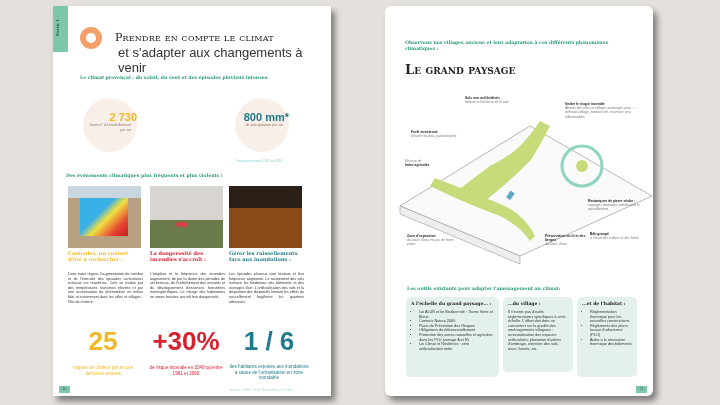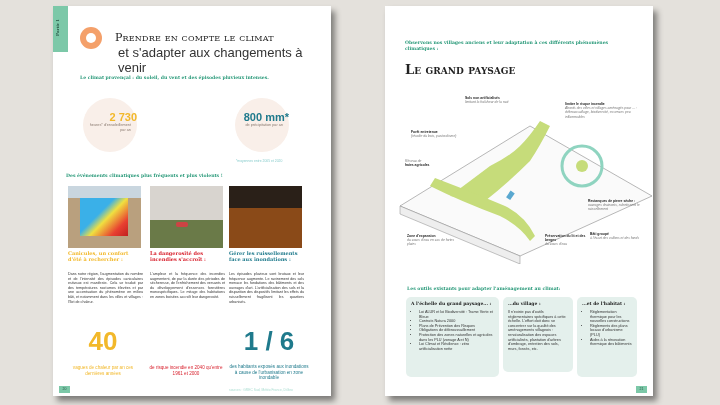--- a/index.html
+++ b/index.html
@@ -1,19 +1,19 @@
 <!DOCTYPE html>
 <html><head>
 <meta charset="utf-8">
 <style>
   html,body{margin:0;padding:0;}
   body{width:720px;height:405px;background:#e4e1dc;position:relative;overflow:hidden;font-family:"Liberation Sans",sans-serif;}
   .page{position:absolute;background:#fff;box-shadow:4px 5px 6px rgba(0,0,0,0.45);}
   #left-page{left:53px;top:6px;width:278px;height:390px;}
-  #right-page{left:385px;top:6px;width:268px;height:390px;}
+  #right-page{left:385px;top:6px;width:268px;height:390px;border-radius:6px;}
   .tab-strip{position:absolute;left:0;top:0;width:15px;height:46px;background:#7cc8a8;}
   .tab-strip span{position:absolute;left:2px;top:30px;transform:rotate(-90deg);transform-origin:left top;font-size:5px;color:#2a5a48;white-space:nowrap;font-family:"Liberation Serif",serif;font-weight:bold;}
   .sun{position:absolute;left:27px;top:21px;width:22px;height:22px;border-radius:50%;background:#f4a06a;}
   .sun::after{content:"";position:absolute;left:6px;top:6px;width:10px;height:10px;border-radius:50%;background:#fff;}
   .title{position:absolute;left:62px;top:25px;font-family:"DejaVu Serif",serif;font-weight:normal;font-size:11px;color:#222;letter-spacing:0.2px;}
   .subtitle{position:absolute;left:65px;top:39px;font-size:13px;color:#333;}
   .sec-head{position:absolute;font-family:"DejaVu Serif",serif;font-weight:bold;font-size:4.6px;color:#2a9a7a;}
   .stat-circle{position:absolute;width:54px;height:54px;border-radius:50%;background:#f9efe9;text-align:right;}
   .stat-circle .big{display:block;margin-top:13px;font-weight:bold;font-size:11px;}
   .stat-circle .small{display:block;font-size:3.8px;line-height:5px;color:#8a7a70;padding:0 6px;}
@@ -70,21 +70,22 @@
   <div class="photo" style="left:176px;background:linear-gradient(#2a2018 0 35%,#8a4a18 35% 100%);"></div>
 
   <div class="cap" style="left:15px;color:#f2b82a;">Canicules, un confort d'été à rechercher :</div>
   <div class="cap" style="left:97px;color:#d8222e;">La dangerosité des incendies s'accroît :</div>
   <div class="cap" style="left:176px;color:#1f7a8c;">Gérer les ruissellements face aux inondations :</div>
 
   <div class="body-text" style="left:15px;">Dans notre région, l'augmentation du nombre et de l'intensité des épisodes caniculaires estivaux est manifeste. Cela se traduit par des températures nocturnes élevées et par une accentuation du phénomène en milieu bâti, et notamment dans les villes et villages : l'îlot de chaleur.</div>
   <div class="body-text" style="left:97px;">L'ampleur et la fréquence des incendies augmentent, de par la durée des périodes de sécheresse, de l'enfrichement des versants et du développement d'essences forestières monospécifiques. Le mitage des habitations en zones boisées accroît leur dangerosité.</div>
   <div class="body-text" style="left:176px;">Les épisodes pluvieux sont brutaux et leur fréquence augmente. Le ravinement des sols menace les fondations des bâtiments et des ouvrages d'art. L'artificialisation des sols et la disparition des dispositifs limitant les effets du ruissellement fragilisent les quartiers urbanisés.</div>
 
-  <div class="bignum" style="left:15px;width:70px;color:#f2b82a;">40</div>
+  <div class="bignum" style="left:15px;width:70px;color:#f2b82a;">25</div>
+  <div class="bignum" style="left:93px;width:80px;color:#d8222e;">+30%</div>
   <div class="bignum" style="left:176px;width:80px;color:#1f7a8c;">1 / 6</div>
 
   <div class="numlbl" style="left:15px;width:70px;color:#f2b82a;">vagues de chaleur par an ces dernières années</div>
   <div class="numlbl" style="left:95px;width:76px;color:#d8222e;">de risque incendie en 2040 qu'entre 1961 et 2000</div>
   <div class="numlbl" style="left:176px;width:80px;color:#1f7a8c;top:358px;">des habitants exposés aux inondations à cause de l'urbanisation en zone inondable</div>
 
   <div class="sources">sources : GREC Sud, Météo France, DiGeo</div>
   <div class="pg-num" style="left:6px;top:380px;">20</div>
 </div>
 

